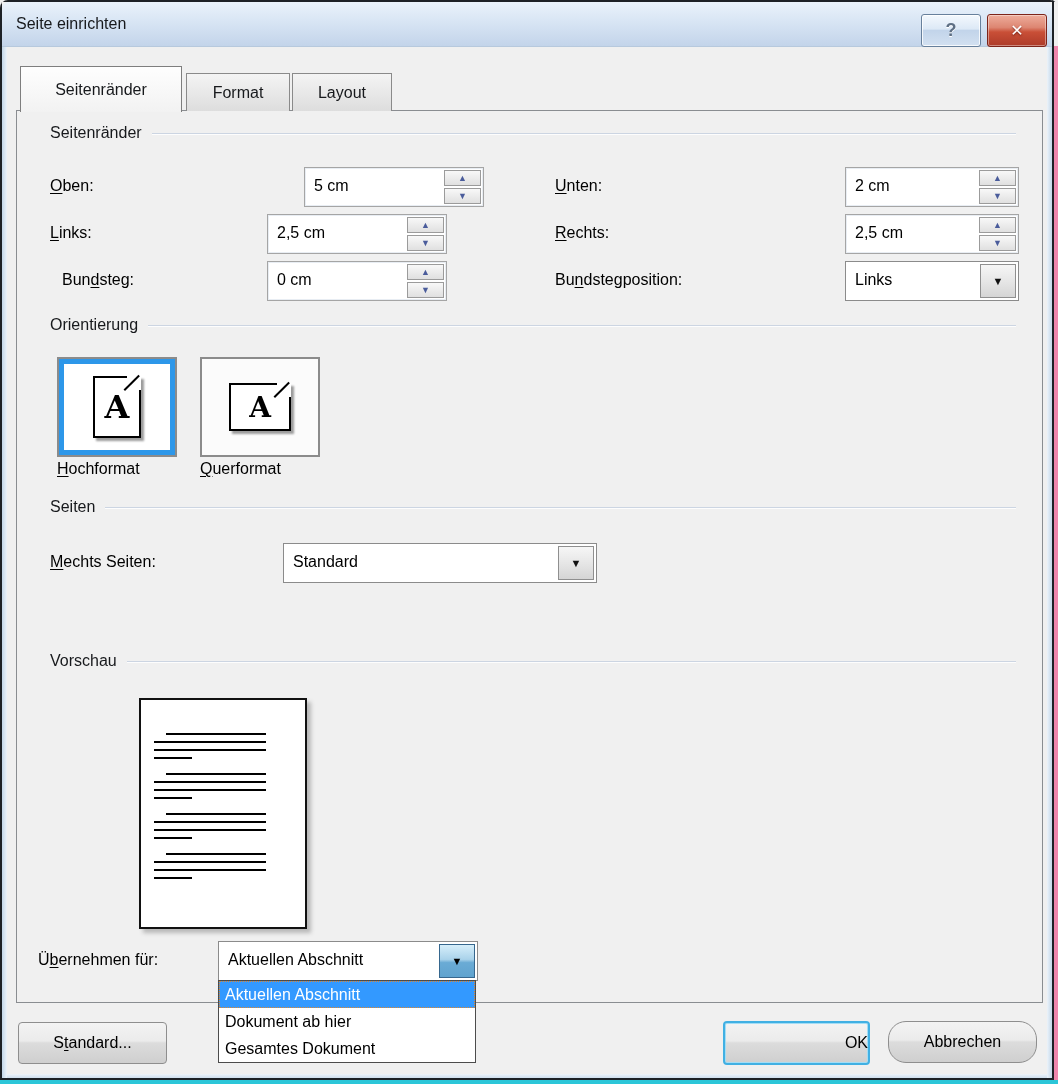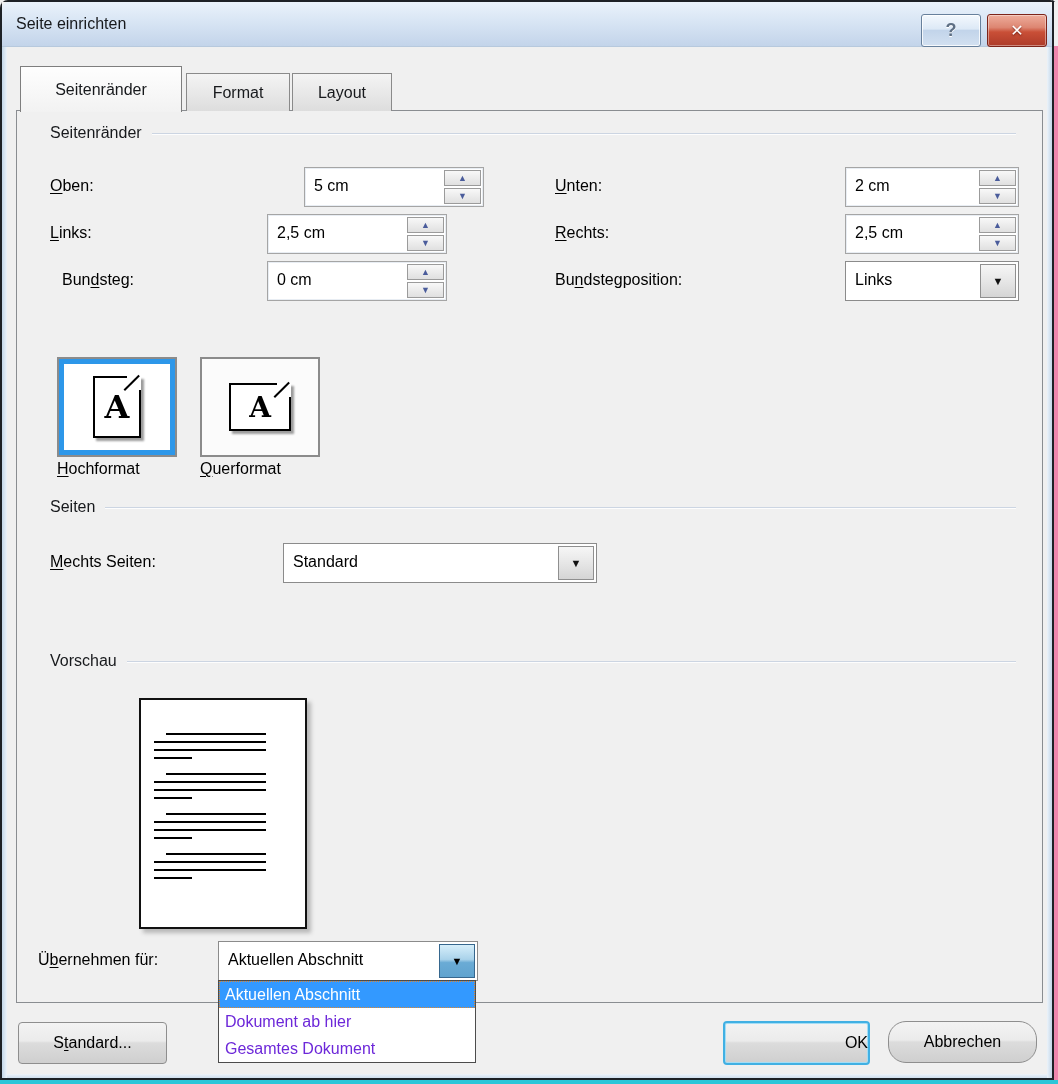--- a/index.html
+++ b/index.html
@@ -92,21 +92,21 @@
   .preview-page{position:absolute;left:139px;top:698px;width:138px;height:194px;background:#fff;border:2px solid #111;
     box-shadow:4px 4px 4px #b9b9b9;z-index:5;padding:33px 13px 0 13px;box-sizing:content-box;}
   .pv-para{margin-bottom:14px;}
   .pv-line{height:2px;background:#000;margin-bottom:6px;}
   .pv-line.indent{margin-left:12px;width:100px;}
   .pv-line.full{width:112px;}
   .pv-line.short{width:38px;margin-bottom:0;}
 
   
   .droplist{position:absolute;left:218px;top:980px;width:256px;background:#fff;border:1px solid #4c4c4c;z-index:60;}
-  .droplist .item{height:27px;line-height:27px;padding-left:6px;font-size:16px;color:#6d28d9;cursor:default;}
+  .droplist .item{height:27px;line-height:27px;padding-left:6px;font-size:16px;color:#000000;cursor:default;}
   .droplist .item.selected{background:#3399ff;color:#fff;outline:1px dotted #e0862c;outline-offset:-1px;}
 
   
   .pushbtn{position:absolute;height:40px;border:1px solid #8e8e8e;border-radius:4px;
     background:linear-gradient(#f3f3f3 0%,#ebebeb 45%,#dcdcdc 50%,#cfcfcf 100%);
     display:flex;align-items:center;justify-content:center;font-size:16px;color:#000;z-index:10;cursor:default;}
   .pushbtn-default{border:2px solid #41b0e3;box-shadow:inset 0 0 0 1px #a3ddf5;}
 </style>
 </head>
 <body>
@@ -226,20 +226,24 @@
       <span class="u">n</span>
       <span>dstegposition:</span>
   </div>
   <div class="dropdown" style="left:845px;top:261px;width:172px;">
     <span class="dd-value">Links</span>
     <div class="dd-btn">
       <span>▼</span>
     </div>
   </div>
 
+  <div class="group-header gh-orient">
+    <span class="group-caption">Orientierung</span>
+    <span class="group-line"></span>
+  </div>
 
   <div class="orient-box orient-selected" style="left:57px;">
     <div class="page-icon page-portrait">
       <span>A</span>
       <div class="fold"></div>
     </div>
   </div>
   <div class="orient-box" style="left:200px;">
     <div class="page-icon page-landscape">
       <span>A</span>

